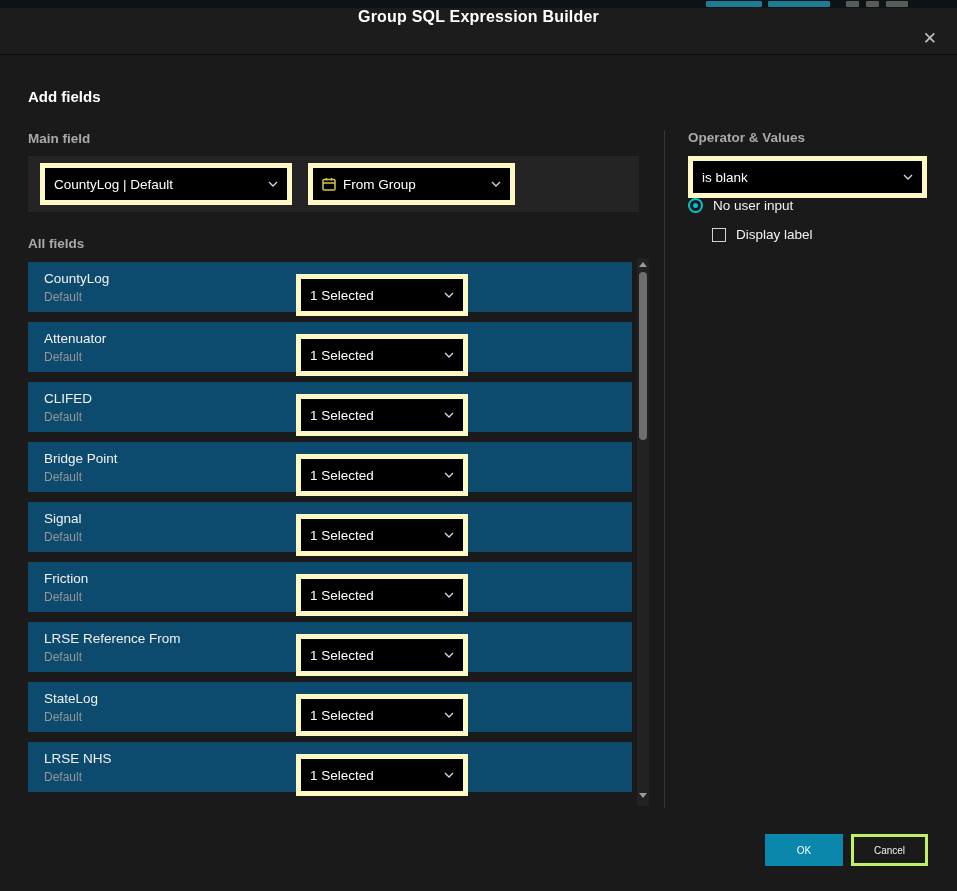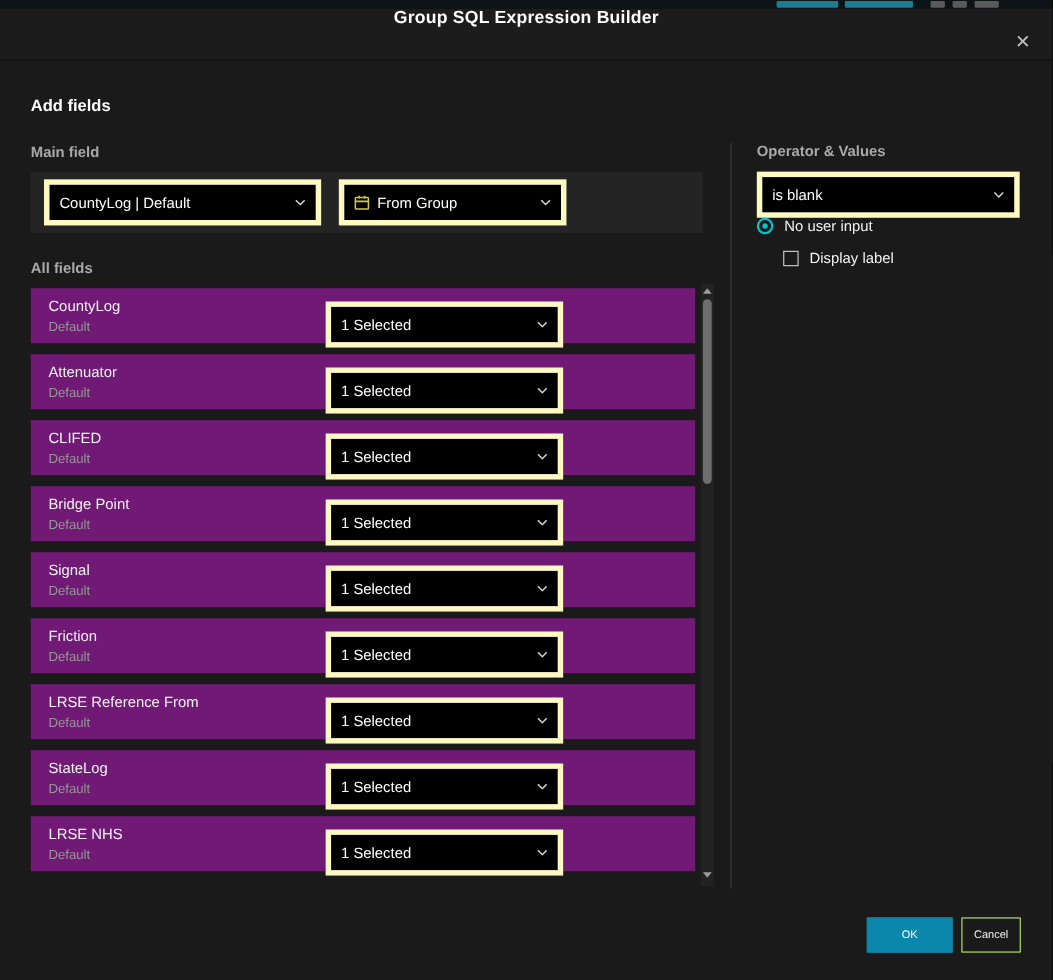--- a/index.html
+++ b/index.html
@@ -35,24 +35,24 @@
   .main-field-panel{position:absolute;left:28px;top:148px;width:611px;height:56px;background:#242424;display:flex;align-items:center;padding:0 12px;gap:16px;}
 
   .select{display:flex;align-items:center;background:#000000;border:5px solid #fef9c3;color:#ffffff;font-size:13.5px;height:28px;padding:16px 9px;cursor:pointer;}
   .select .select-text{flex:1;white-space:nowrap;overflow:hidden;text-overflow:ellipsis;}
   .chevron{display:flex;align-items:center;margin-left:8px;flex:none;}
   .layer-select{width:252px;}
   .field-select{width:207px;gap:7px;}
   .cal-icon{display:flex;align-items:center;flex:none;}
 
   .fields-list{position:absolute;left:28px;top:254px;width:604px;}
-  .field-row{position:relative;height:50px;background:#701a75;margin-bottom:10px;}
+  .field-row{position:relative;height:50px;background:#0c4a6e;margin-bottom:10px;}
   .field-name{position:absolute;left:16px;top:9px;color:#f2f2f2;font-size:13.5px;}
   .field-sub{position:absolute;left:16px;top:28px;color:#969696;font-size:12px;}
-  .field-row .select{position:absolute;left:268px;top:12px;width:216px;height:26px;}
+  .field-row .select{position:absolute;left:268px;top:12px;width:172px;height:26px;}
 
   .scrollbar{position:absolute;left:637px;top:250px;width:12px;height:548px;background:#222222;}
   .scroll-arrow{width:0;height:0;border-left:4px solid transparent;border-right:4px solid transparent;margin:4px auto;}
   .scroll-arrow.up{border-bottom:5px solid #9c9c9c;}
   .scroll-arrow.down{border-top:5px solid #9c9c9c;position:absolute;bottom:4px;left:2px;}
   .scroll-track{position:absolute;top:14px;bottom:14px;left:0;width:12px;}
   .scroll-thumb{position:absolute;top:0;left:2px;width:8px;height:168px;background:#6e6e6e;border-radius:4px;}
 
   .v-divider{position:absolute;left:664px;top:122px;width:1px;height:678px;background:#363636;}
 
@@ -61,21 +61,21 @@
   .radio-row{display:flex;align-items:center;gap:10px;cursor:pointer;}
   .radio{width:15px;height:15px;border-radius:50%;border:2px solid var(--accent);background:#1a1a1a;position:relative;flex:none;}
   .radio::after{content:"";position:absolute;inset:3px;border-radius:50%;background:var(--accent);}
   .radio-label,.checkbox-label{color:#f2f2f2;font-size:13.5px;}
   .checkbox-row{display:flex;align-items:center;gap:10px;margin-top:14px;margin-left:24px;cursor:pointer;}
   .checkbox{width:14px;height:14px;border:1px solid #d2d2d2;background:transparent;flex:none;}
 
   .footer{position:absolute;right:29px;bottom:25px;display:flex;gap:8px;}
   .btn{height:32px;font-family:"Liberation Sans", sans-serif;font-size:10px;cursor:pointer;}
   .btn.primary{width:78px;background:var(--primary-button);color:#ffffff;border:1px solid var(--primary-button);}
-  .btn.secondary{width:54px;background:transparent;color:#f2f2f2;border:1px solid #bef264;}
+  .btn.secondary{width:77px;background:transparent;color:#f2f2f2;border:3px solid #bef264;}
 </style>
 </head>
 <body>
 
 <div class="screen">
 
   <div class="page-edge">
     <span class="frag frag-a"></span>
     <span class="frag frag-b"></span>
     <span class="frag frag-c"></span>

